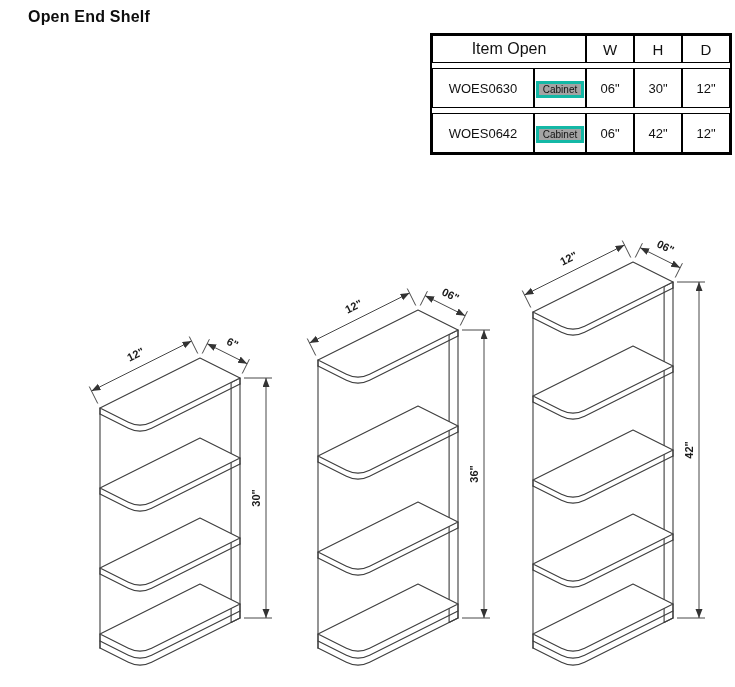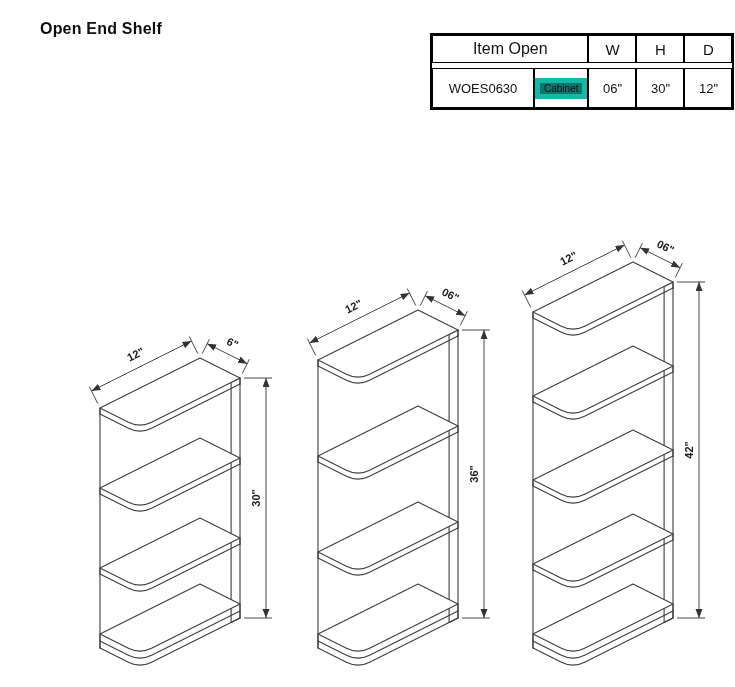--- a/index.html
+++ b/index.html
@@ -1,35 +1,35 @@
 <!DOCTYPE html>
 <html><head>
 <meta charset="utf-8">
 <style>
   html,body{margin:0;padding:0;}
   body{
     width:735px;height:687px;position:relative;background:#ffffff;
     font-family:"Liberation Sans",sans-serif;overflow:hidden;color:#111;
   }
   .page-title{
-    position:absolute;left:28px;top:8px;margin:12px;
+    position:absolute;left:28px;top:8px;margin:0;
     font-size:16px;font-weight:700;color:#0d0d0d;letter-spacing:.2px;
   }
   .tablewrap{
     position:absolute;left:430px;top:33px;border:2px solid #000;background:#fff;overflow:hidden;
   }
   table.spec{border-collapse:separate;border-spacing:0 5px;margin:-5px 0;}
   table.spec th, table.spec td{
     border:1px solid #000;text-align:center;vertical-align:middle;background:#fff;padding:0;
   }
   th.code-h{width:150px;font-size:16px;font-weight:400;height:26px;}
   th.dim-h{width:46px;font-size:15px;font-weight:400;}
   td.code{width:100px;font-size:13px;height:38px;}
   td.badgewrap{width:50px;}
-  .badge-box{display:inline-block;border:5px solid #14b8a6;background:#0f766e;font-size:10px;padding:0 4px;}
+  .badge-box{display:inline-block;border:3px solid #14b8a6;background:#a3a3a3;font-size:10px;padding:0 4px;}
   td.val{width:46px;font-size:13px;background:#e6e6e6;}
   svg#diagram-svg{position:absolute;left:0;top:0;}
   .face{fill:#ffffff;stroke:#3d3d3d;stroke-width:1.1;stroke-linejoin:round;}
   .stroke{fill:none;stroke:#3d3d3d;stroke-width:1.1;stroke-linecap:round;}
   .dim{fill:none;stroke:#333333;stroke-width:0.9;}
   .dim-label{
     font-family:"Liberation Sans",sans-serif;font-size:11px;font-weight:700;
     fill:#1a1a1a;text-anchor:middle;dominant-baseline:middle;
   }
 </style>
@@ -160,15 +160,22 @@
       </tr>
     </thead>
     <tbody>
         <tr>
           <td class="code">WOES0630</td>
           <td class="badgewrap"><span class="badge-box">Cabinet</span></td>
           <td class="val">06"</td>
           <td class="val">30"</td>
           <td class="val">12"</td>
         </tr>
+        <tr>
+          <td class="code">WOES0642</td>
+          <td class="badgewrap"><span class="badge-box">Cabinet</span></td>
+          <td class="val">06"</td>
+          <td class="val">42"</td>
+          <td class="val">12"</td>
+        </tr>
       </tbody>
   </table>
 </div>
 
 </body></html>

